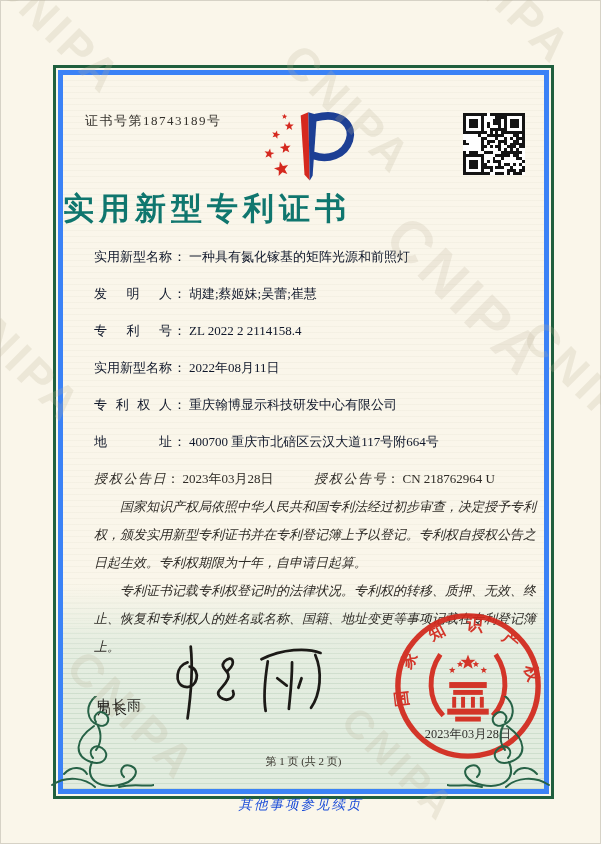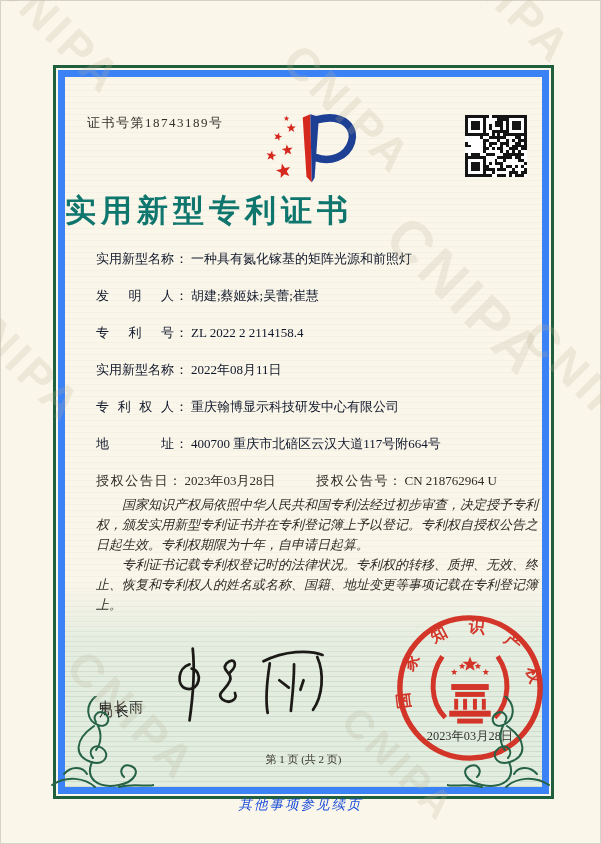--- a/index.html
+++ b/index.html
@@ -24,21 +24,21 @@
   .wm.w4{left:-62px; top:330px;}
   .wm.w5{left:508px; top:358px;}
   .wm.w6{left:52px;  top:688px;}
   .wm.w7{left:328px; top:742px; font-size:40px;}
   .wm.w8{left:428px; top:-28px;}
   
   .frame{
     position:absolute; left:53px; top:65px; width:495px; height:728px;
     border:3px solid #1f5f3e; z-index:2;
   }
-  .frame-inner{position:absolute; inset:2px; border:7px solid #3b82f6;}
+  .frame-inner{position:absolute; inset:2px; border:5px solid #3b82f6;}
   .frame-inner::before{
     content:""; position:absolute; inset:0;
     background:repeating-linear-gradient(0deg, rgba(150,150,125,0.06) 0 1px, transparent 1px 6px);
   }
   .band{
     position:absolute; left:0; right:0; bottom:0; height:205px;
     background:linear-gradient(to bottom, rgba(226,236,223,0) 0, rgba(226,236,223,0.85) 60px, #e2ecdf 125px);
   }
   .band::after{
     content:""; position:absolute; inset:0;
@@ -54,25 +54,25 @@
     position:absolute; left:0; right:0; top:113px; text-align:left;
     font-size:31px; font-weight:bold; letter-spacing:5px; color:#0f766e;
   }
   
   .fields{position:absolute; left:31px; top:173px; width:440px; font-size:13px; color:#0f172a;}
   .frow{height:22px; margin-bottom:15px; white-space:nowrap;}
   .flabel{display:inline-block; width:6em; text-align:justify; text-align-last:justify; vertical-align:top;}
   .fcolon{display:inline-block; margin:0 3px 0 1px;}
   .grant-row{position:absolute; left:31px; top:395px; width:450px; height:22px; font-size:13px; color:#2e2b26; white-space:nowrap;}
   .grant-row .g2{position:absolute; left:220px; top:0;}
-  .glabel{display:inline-block; width:5.5em; text-align:justify; text-align-last:justify;}
+  .glabel{display:inline-block; width:5.5em; text-align:justify; text-align-last:justify;font-style:italic;}
   
   .paras{
     position:absolute; left:31px; top:418px; width:442px;
-    font-size:13px; font-style:italic; line-height:20px; color:#2e2b26;
+    font-size:13px; font-style:italic; line-height:28px; color:#2e2b26;
     text-align:justify;
   }
   .paras p{margin:0; text-indent:2em;}
   
   .sig-title{position:absolute; left:34px; top:626px; font-size:14px; letter-spacing:2px; color:#24221e;
              font-family:"Liberation Sans","DejaVu Sans",sans-serif; z-index:4;}
   .sig-name{position:absolute; left:34px; top:622px; font-size:14px; letter-spacing:1px; color:#24221e;
             font-family:"Liberation Sans","DejaVu Sans",sans-serif; z-index:4;}
   .sig-scribble{position:absolute; left:95px; top:568px; width:190px; height:80px; z-index:4;}
   

